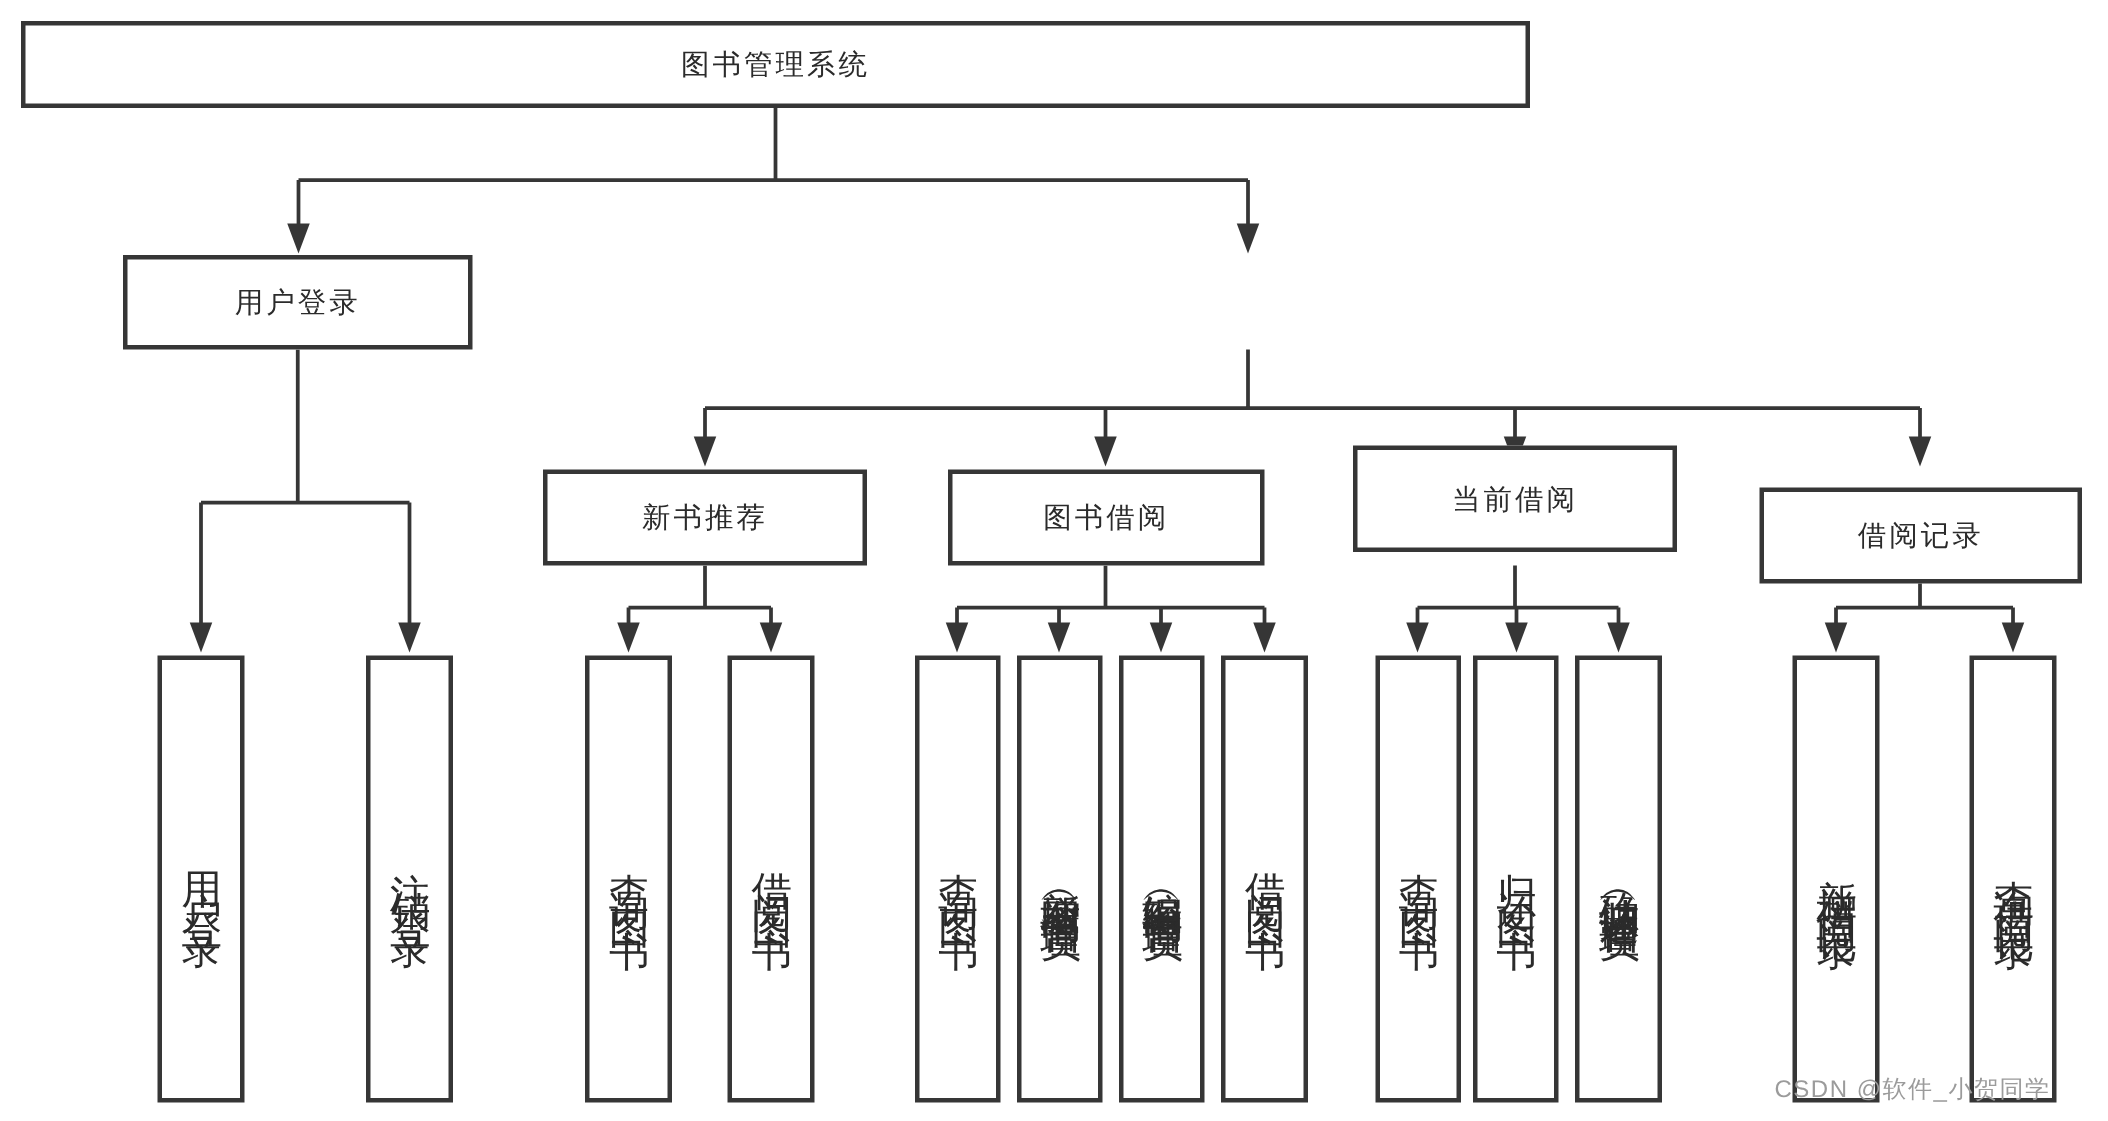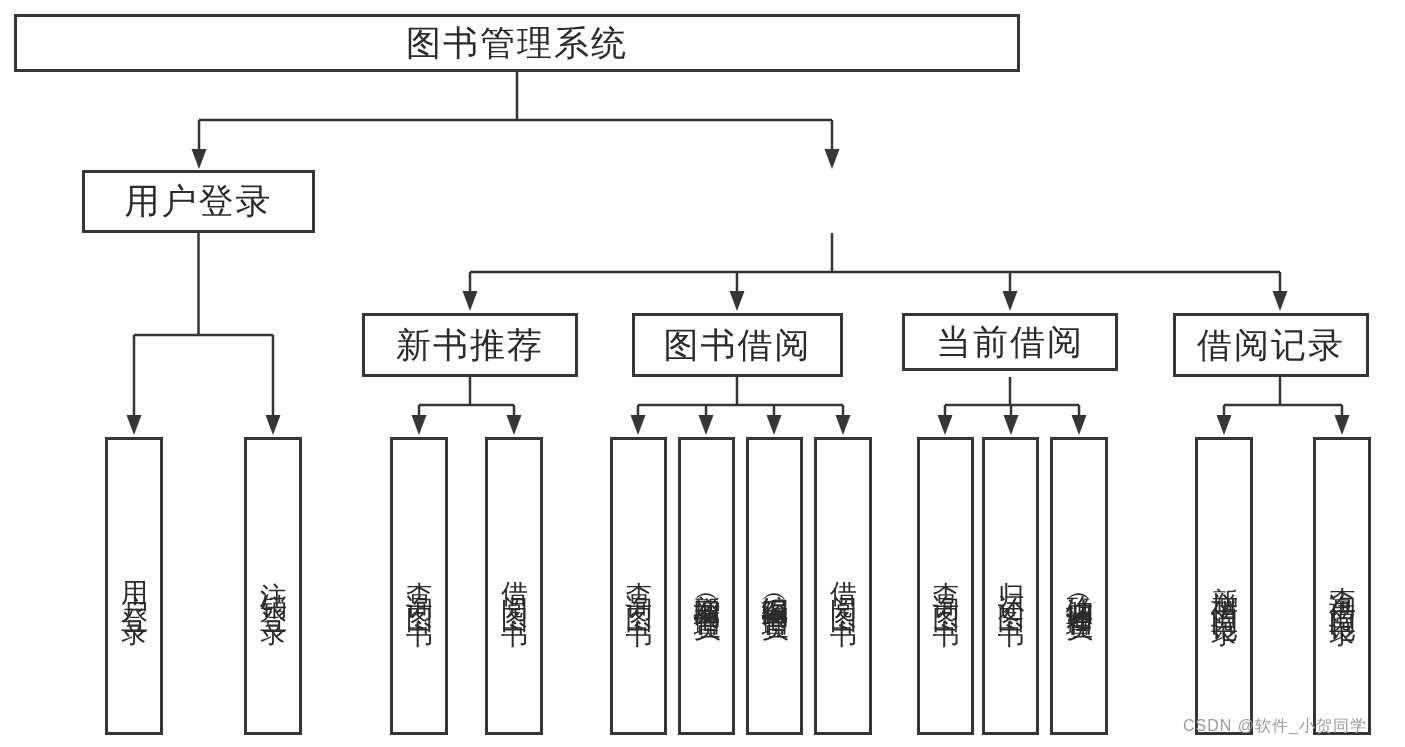--- a/index.html
+++ b/index.html
@@ -12,21 +12,21 @@
   }
   #wires{position:absolute;left:0;top:0;width:1405px;height:747px;}
   .box{
     position:absolute;
     box-sizing:border-box;
     background:#fff;
     border:3px solid var(--c-line,#363636);
     display:flex;align-items:center;justify-content:center;
     color:var(--c-text,#2b2b2b);
   }
-  .box.h span{font-size:35px;letter-spacing:2px;white-space:nowrap;}
+  .box.h span{font-size:19px;letter-spacing:2px;white-space:nowrap;}
   .box.leaf span{
     writing-mode:vertical-rl;
     text-orientation:mixed;
     font-size:27px;
     line-height:1;
     white-space:nowrap;
   }
   .sp4 span{letter-spacing:13px;}
   .sp6 span{letter-spacing:7px;}
   .spL span{letter-spacing:3px;}
@@ -84,24 +84,24 @@
   <div class="box h" style="left:82px;top:170px;width:233px;height:63px">
     <span>用户登录</span>
   </div>
 
   <div class="box h" style="left:632px;top:313px;width:211px;height:64px">
     <span>图书借阅</span>
   </div>
   <div class="box h" style="left:362px;top:313px;width:216px;height:64px">
     <span>新书推荐</span>
   </div>
-  <div class="box h" style="left:902px;top:313px;width:216px;height:58px">
+  <div class="box h" style="left:902px;top:297px;width:216px;height:71px">
     <span>当前借阅</span>
   </div>
-  <div class="box h" style="left:1173px;top:313px;width:196px;height:64px">
+  <div class="box h" style="left:1173px;top:325px;width:215px;height:64px">
     <span>借阅记录</span>
   </div>
 
   <div class="box leaf sp4" style="left:105px;top:437px;width:58px;height:298px">
     <span>用户登录</span>
   </div>
   <div class="box leaf sp4" style="left:244px;top:437px;width:58px;height:298px">
     <span>注销登录</span>
   </div>
 

